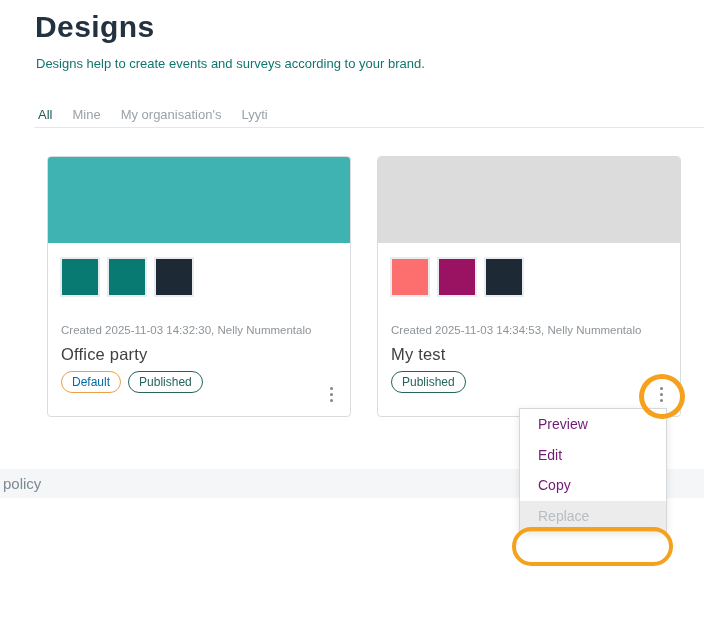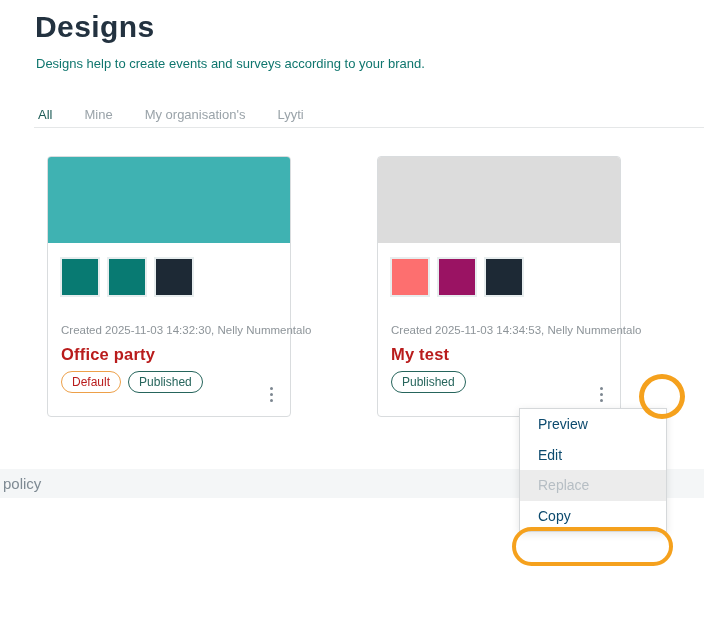--- a/index.html
+++ b/index.html
@@ -12,37 +12,37 @@
     font-size: 30px; font-weight: 700; letter-spacing: 0.4px; color: #233240;
   }
   .page-subtitle {
     position: absolute; left: 36px; top: 56px;
     font-size: 13px; color: #0f766e;
   }
 
   
   .tabs {
     position: absolute; left: 38px; top: 107px;
-    display: flex; gap: 32px; font-size: 13px; color: #9aa3a9;
+    display: flex; gap: 20px; font-size: 13px; color: #9aa3a9;
   }
   .tab { cursor: pointer; padding-bottom: 10px; }
   .tab.active { font-weight: 500; }
   .tab.active [data-bind] { color: inherit; }
   .tabs-divider {
     position: absolute; left: 34px; right: 0; top: 127px;
     height: 1px; background: #e5e7e8;
   }
   .tab-underline {
     position: absolute; left: 34px; top: 125px;
     width: 27px; height: 3px; background-color: currentColor; border-radius: 1px;
   }
 
   
   .card {
-    position: absolute; top: 156px; width: 244px; height: 261px;
+    position: absolute; top: 156px; width: 304px; height: 261px;
     background: #ffffff; border: 1px solid #d9dcde; border-radius: 4px;
     z-index: 2;
   }
   .card-1 { left: 47px; }
   .card-2 { left: 377px; }
   .card-banner {
     height: 86px; border-radius: 3px 3px 0 0;
   }
   .swatch-row {
     position: absolute; left: 12px; top: 100px;
@@ -50,21 +50,21 @@
   }
   .swatch {
     width: 40px; height: 40px; border: 2px solid #e7edee;
   }
   .card-created {
     position: absolute; left: 13px; top: 167px;
     font-size: 11.5px; color: #8d9499; white-space: nowrap;
   }
   .card-name {
     position: absolute; left: 13px; top: 188px;
-    font-size: 16.5px; font-weight: 700; color: #b91c1c; letter-spacing: 0.2px;
+    font-size: 16.5px; font-weight: 400; color: #404040; letter-spacing: 0.2px;
   }
   .badge-row {
     position: absolute; left: 13px; top: 214px;
     display: flex; gap: 7px;
   }
   .badge {
     border: 1px solid currentColor; border-radius: 12px;
     padding: 4px 10px 4px; font-size: 12px; line-height: 12px;
     background: #ffffff; white-space: nowrap;
   }
@@ -90,21 +90,21 @@
 
   
   .context-menu {
     position: absolute; left: 519px; top: 408px; width: 148px;
     background: #ffffff; border: 1px solid #d5d8da;
     box-shadow: 0 2px 8px rgba(0,0,0,0.10);
     z-index: 5;
   }
   .menu-item {
     height: 30.5px; display: flex; align-items: center;
-    padding-left: 18px; font-size: 14px; color: #0c4a6e; cursor: pointer;
+    padding-left: 18px; font-size: 14px; color: #701a75; cursor: pointer;
     background: #ffffff;
   }
   .menu-item.disabled {
     background: #ececec; color: #b6bec4; cursor: default;
   }
 
   
   .annotation { border-style: solid; position: absolute; z-index: 8; pointer-events: none; }
   .circle-annotation {
     left: 639px; top: 374px; width: 46px; height: 45px;
@@ -141,21 +141,21 @@
 <section class="card card-1">
   <div class="card-banner" style="background-color: rgb(63, 178, 178);"></div>
   <div class="swatch-row">
     <span class="swatch" style="background-color: rgb(8, 122, 114);"></span>
     <span class="swatch" style="background-color: rgb(8, 122, 114);"></span>
     <span class="swatch" style="background-color: rgb(29, 41, 53);"></span>
   </div>
   <div class="card-created" data-bind="cards.0.created">Created 2025-11-03 14:32:30, Nelly Nummentalo</div>
   <div class="card-name" data-bind="cards.0.name">Office party</div>
   <div class="badge-row">
-    <span class="badge" data-bind="cards.0.badges.0.label" style="color: #b91c1c; border-color: rgb(237, 160, 73);">Default</span>
+    <span class="badge" data-bind="cards.0.badges.0.label" style="color: #0369a1; border-color: rgb(237, 160, 73);">Default</span>
     <span class="badge" data-bind="cards.0.badges.1.label" style="color: rgb(38, 101, 92); border-color: rgb(38, 101, 92);">Published</span>
   </div>
   <div class="kebab">
       <i></i>
       <i></i>
       <i></i>
     </div>
 </section>
 
 <section class="card card-2">
@@ -177,18 +177,18 @@
     </div>
 </section>
 
 <div class="footer-band">
   <span data-bind="footer.text">policy</span>
 </div>
 
 <div class="context-menu">
   <div class="menu-item" data-bind="menu.items.0.label">Preview</div>
   <div class="menu-item" data-bind="menu.items.1.label">Edit</div>
+  <div class="menu-item" data-bind="menu.items.2.label">Copy</div>
   <div class="menu-item disabled" data-bind="menu.items.3.label">Replace</div>
-  <div class="menu-item" data-bind="menu.items.2.label">Copy</div>
 </div>
 
 <div class="annotation circle-annotation" style="color: rgb(245, 161, 29); border-color: rgb(245, 161, 29);"></div>
 <div class="annotation ellipse-annotation" style="color: rgb(245, 161, 29); border-color: rgb(245, 161, 29);"></div>
 
 </body></html>

